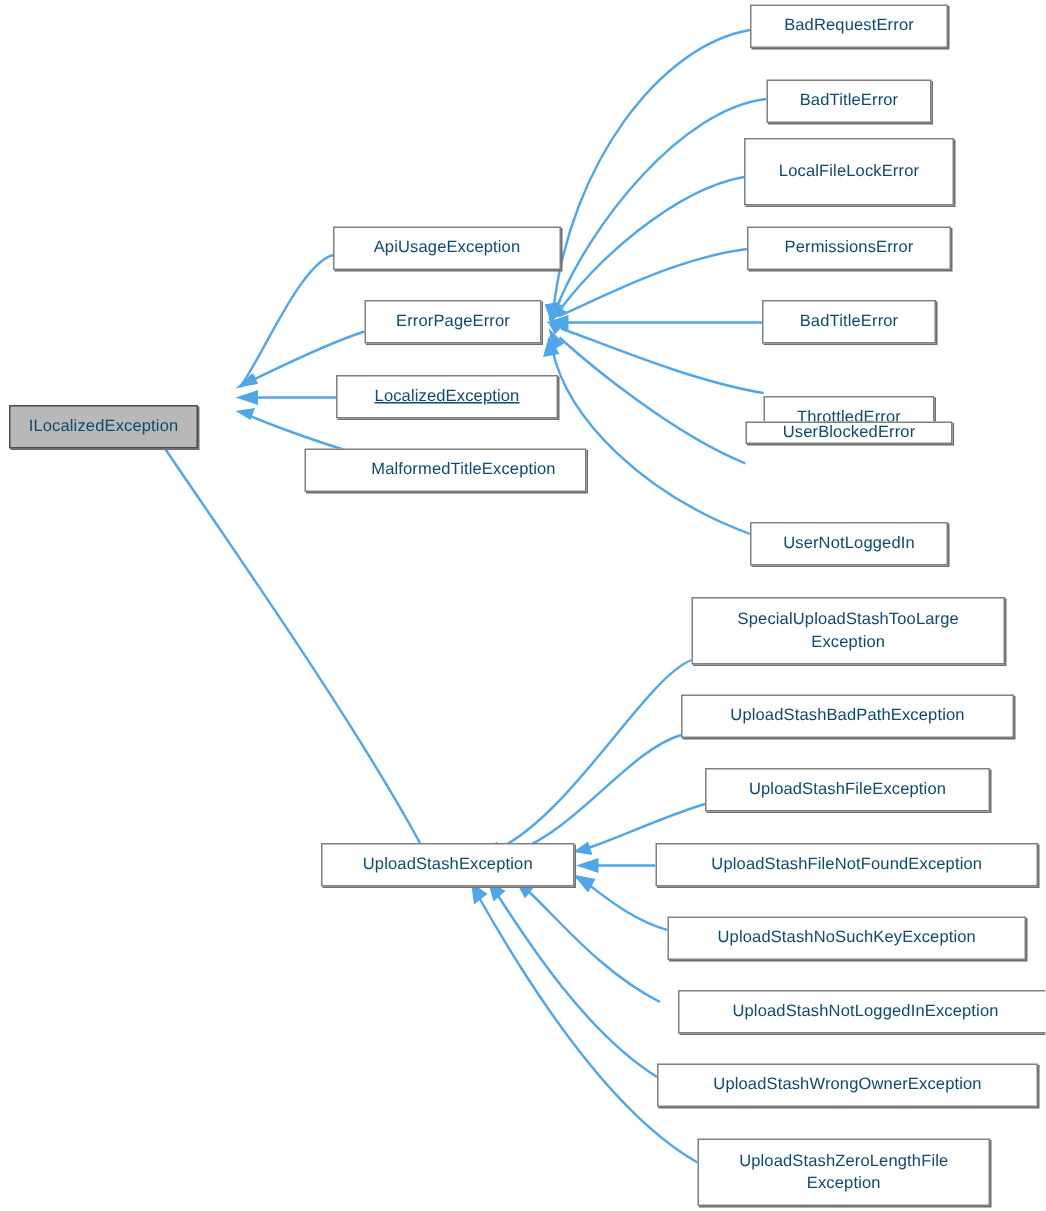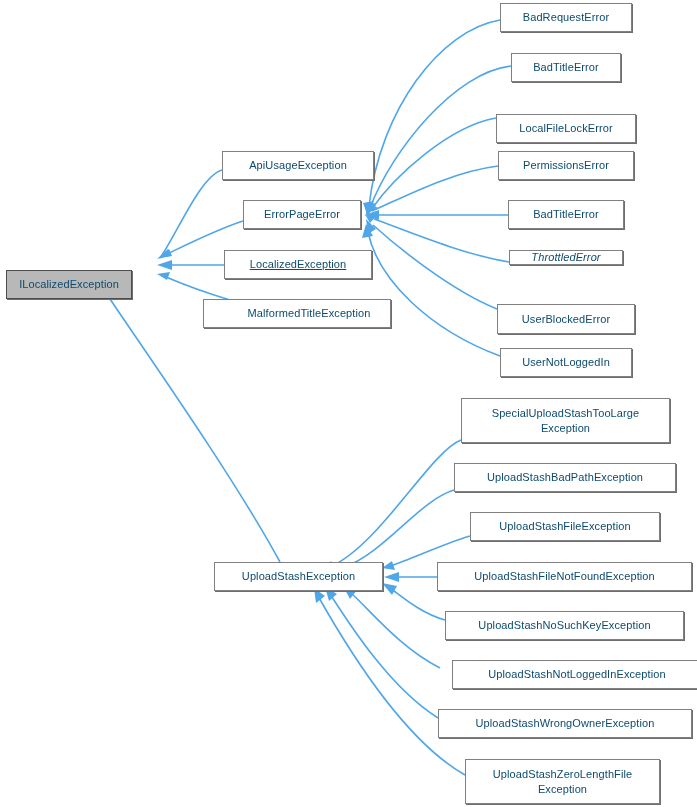--- a/index.html
+++ b/index.html
@@ -162,33 +162,33 @@
       </div>
       <div class="node" style="left: 203px; top: 299px; width: 188px; height: 29px; padding-left: 24px;">
         <span class="node-label">MalformedTitleException</span>
       </div>
       <div class="node" style="left: 500px; top: 3px; width: 132px; height: 29px;">
         <span class="node-label">BadRequestError</span>
       </div>
       <div class="node" style="left: 511px; top: 53px; width: 110px; height: 29px;">
         <span class="node-label">BadTitleError</span>
       </div>
-      <div class="node" style="left: 496px; top: 114px; width: 140px; height: 29px;">
+      <div class="node" style="left: 496px; top: 92px; width: 140px; height: 45px;">
         <span class="node-label">LocalFileLockError</span>
       </div>
       <div class="node" style="left: 498px; top: 151px; width: 136px; height: 29px;">
         <span class="node-label">PermissionsError</span>
       </div>
       <div class="node" style="left: 508px; top: 200px; width: 116px; height: 29px;">
         <span class="node-label">BadTitleError</span>
       </div>
-      <div class="node" style="left: 509px; top: 250px; width: 114px; height: 15px; font-style: italic;">
+      <div class="node" style="left: 509px; top: 264px; width: 114px; height: 29px;">
         <span class="node-label">ThrottledError</span>
       </div>
-      <div class="node" style="left: 497px; top: 304px; width: 138px; height: 30px;">
+      <div class="node" style="left: 497px; top: 281px; width: 138px; height: 15px;">
         <span class="node-label">UserBlockedError</span>
       </div>
       <div class="node" style="left: 500px; top: 348px; width: 132px; height: 29px;">
         <span class="node-label">UserNotLoggedIn</span>
       </div>
       <div class="node" style="left: 214px; top: 562px; width: 169px; height: 29px;">
         <span class="node-label">UploadStashException</span>
       </div>
       <div class="node" style="left: 461px; top: 398px; width: 209px; height: 45px;">
         <span class="node-label">SpecialUploadStashTooLarge

